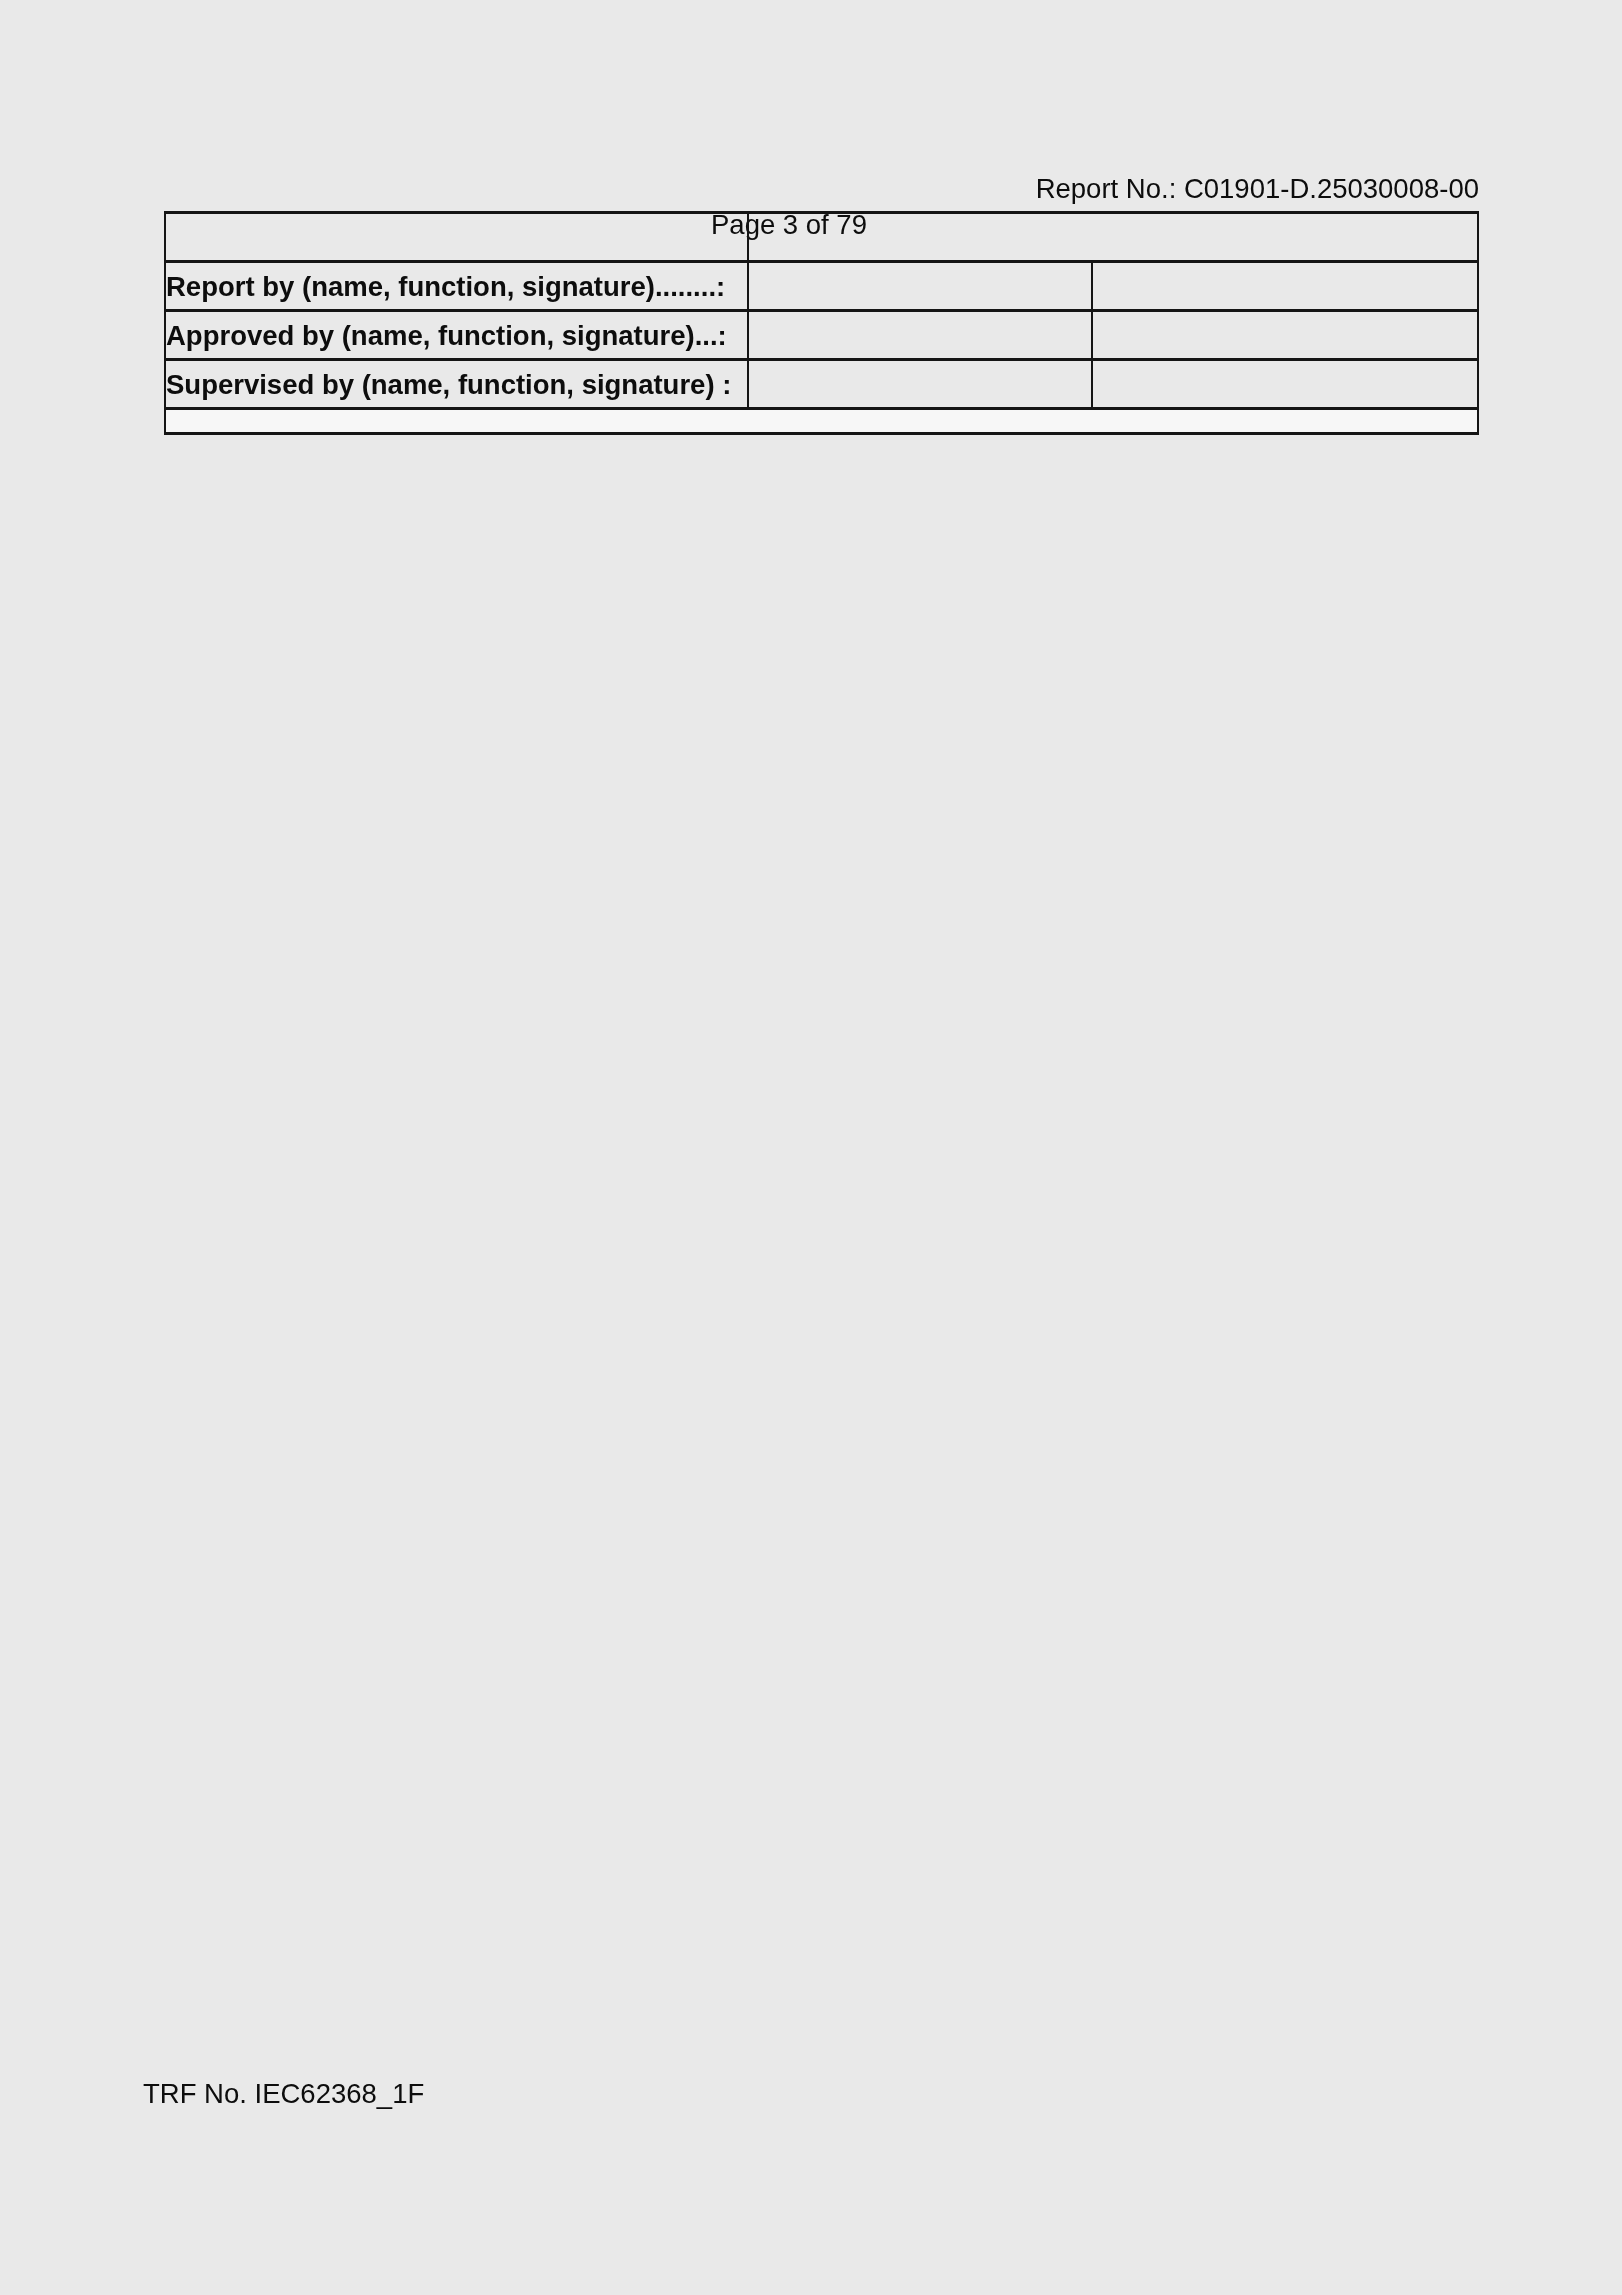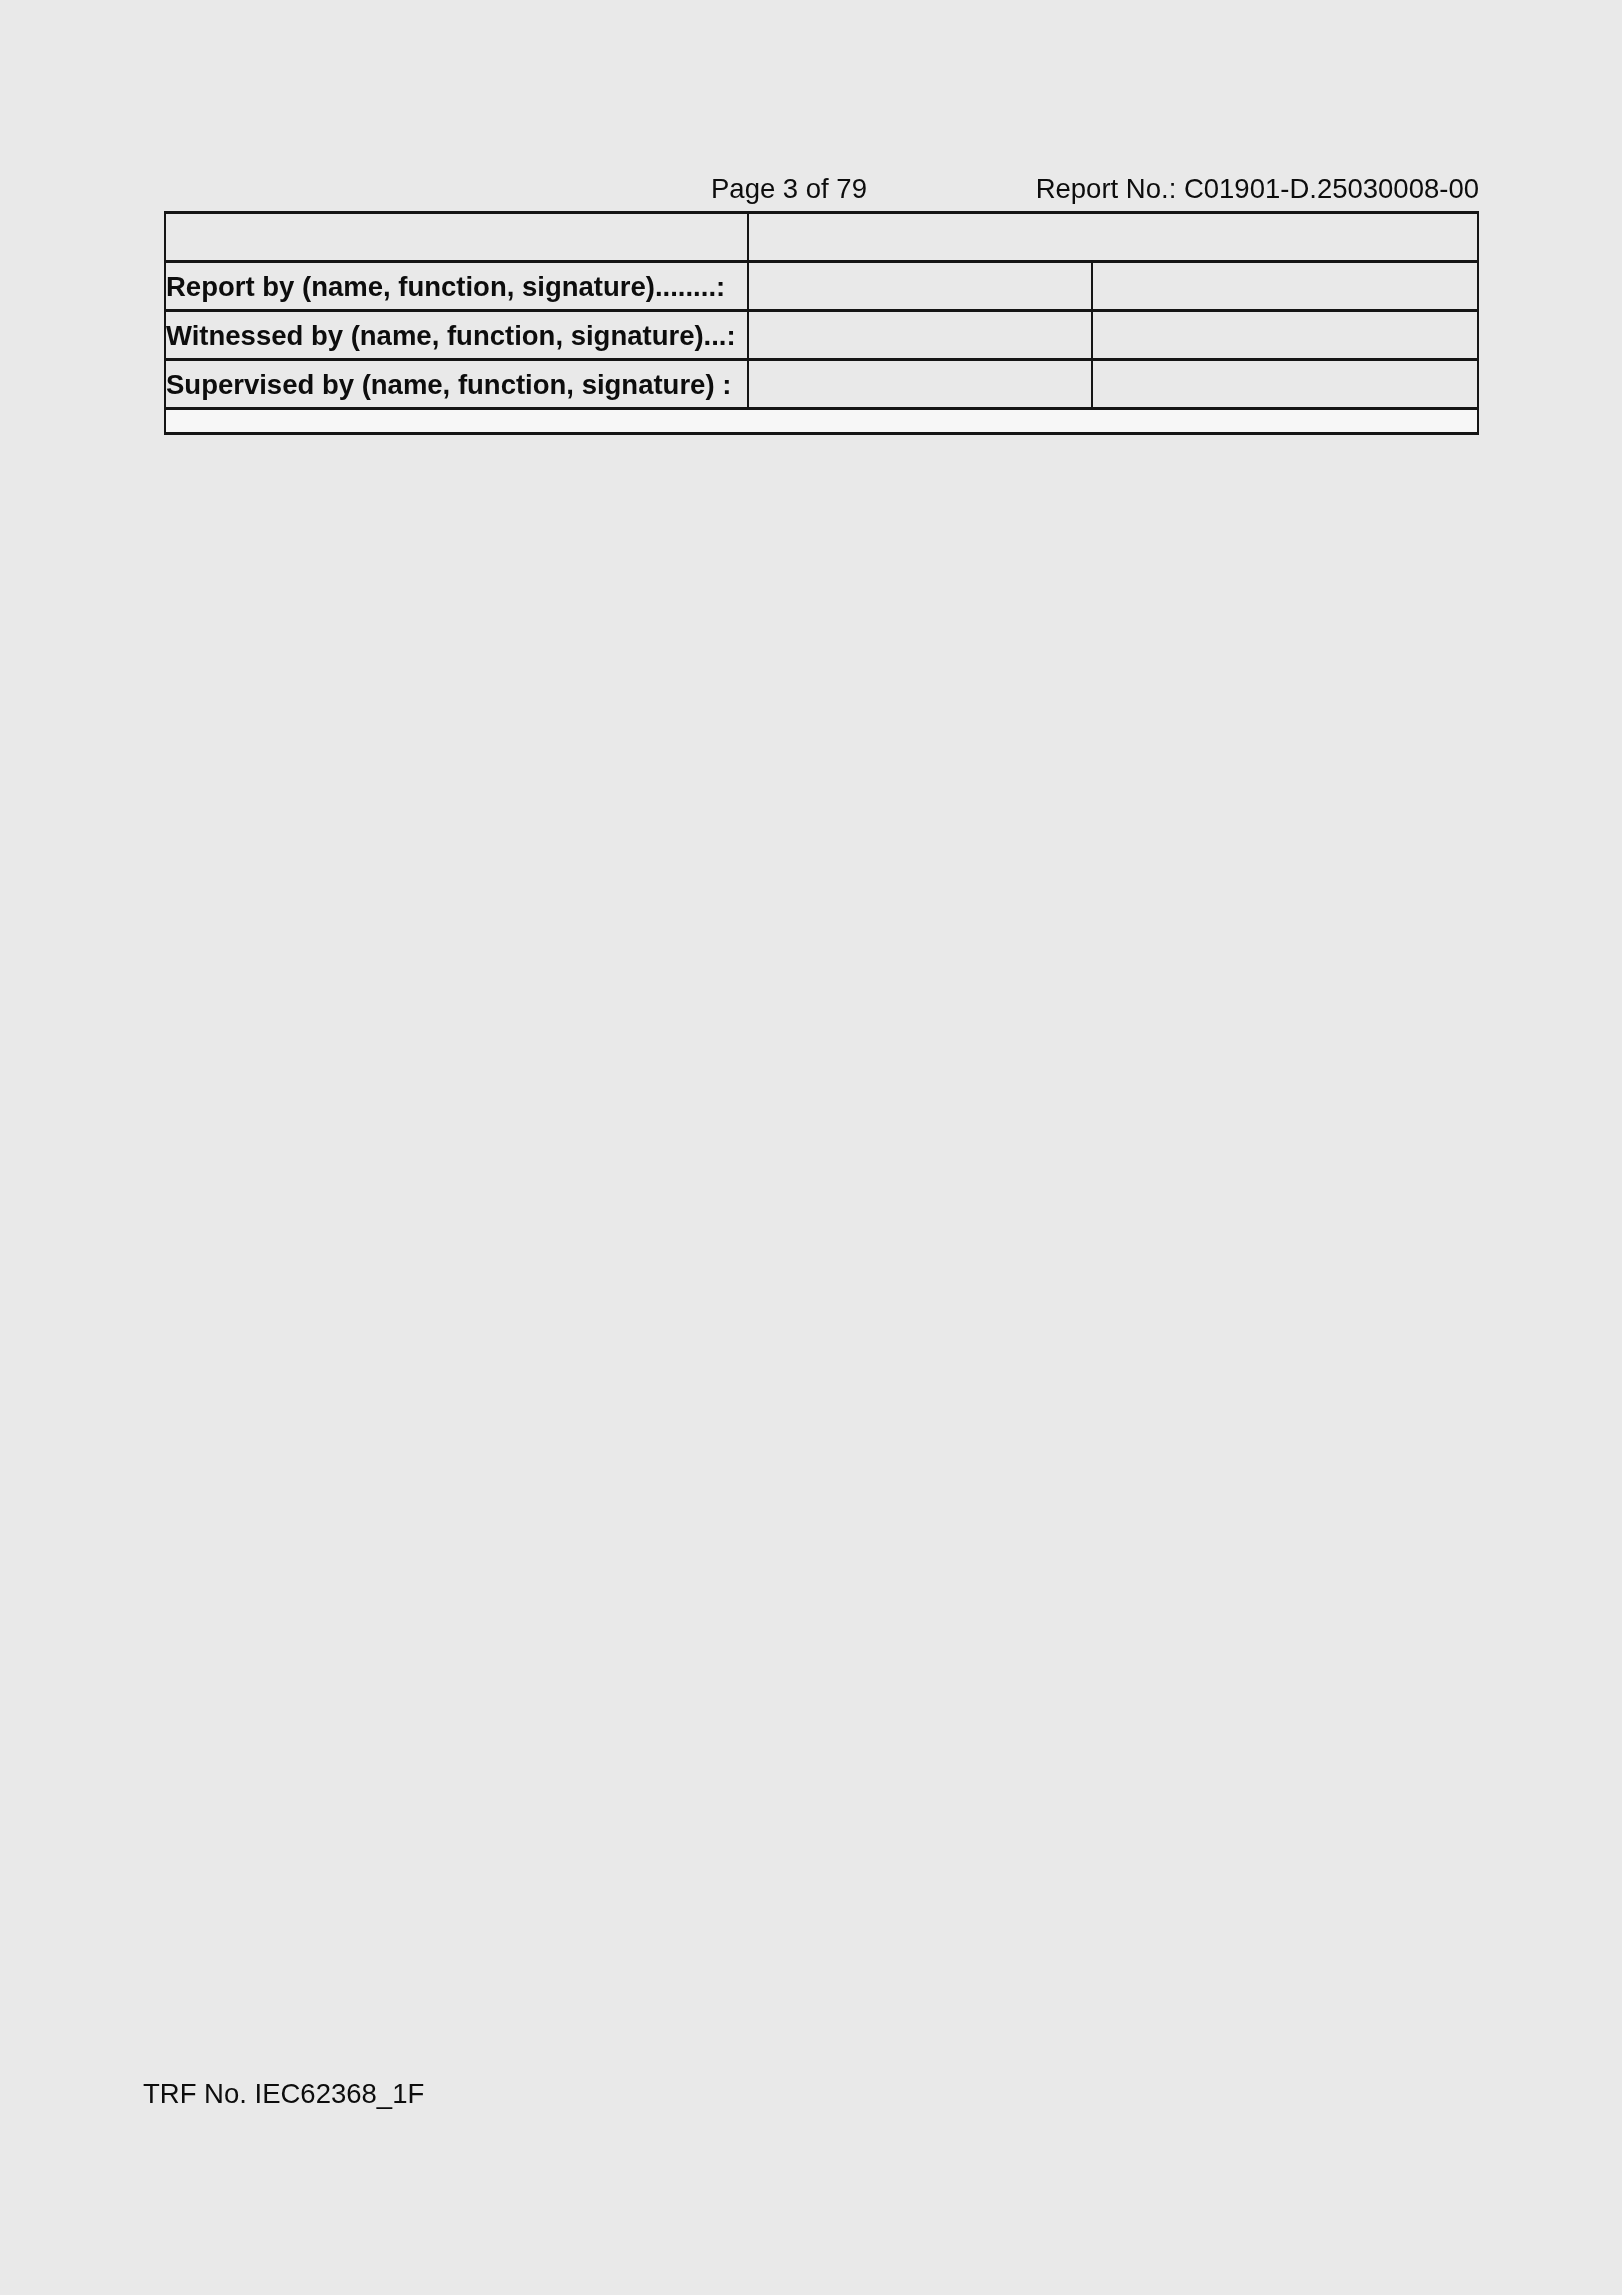--- a/index.html
+++ b/index.html
@@ -22,20 +22,21 @@
   .hdr-text {
     position: absolute;
     top: 173px;
     font-size: 27.5px;
     line-height: 31px;
     white-space: nowrap;
     color: #0d0d0d;
   }
   .page-num {
     left: 711px;
+    margin-top: 36px;
   }
   .report-no {
     right: 144px;
     text-align: right;
   }
   table.sig-table {
     position: absolute;
     left: 164px;
     top: 211px;
     width: 1313px;
@@ -92,21 +93,21 @@
       <tr class="hdr-row">
         <td></td>
         <td colspan="2"></td>
       </tr>
       <tr class="sig-row">
         <td class="label-cell">Report by (name, function, signature)........:</td>
         <td></td>
         <td></td>
       </tr>
       <tr class="sig-row">
-        <td class="label-cell">Witnessed by (name, function, signature)...:</td>
+        <td class="label-cell">Approved by (name, function, signature)...:</td>
         <td></td>
         <td></td>
       </tr>
       <tr class="sig-row">
         <td class="label-cell">Supervised by (name, function, signature) :</td>
         <td></td>
         <td></td>
       </tr>
       <tr class="tail-row">
         <td colspan="3"></td>

